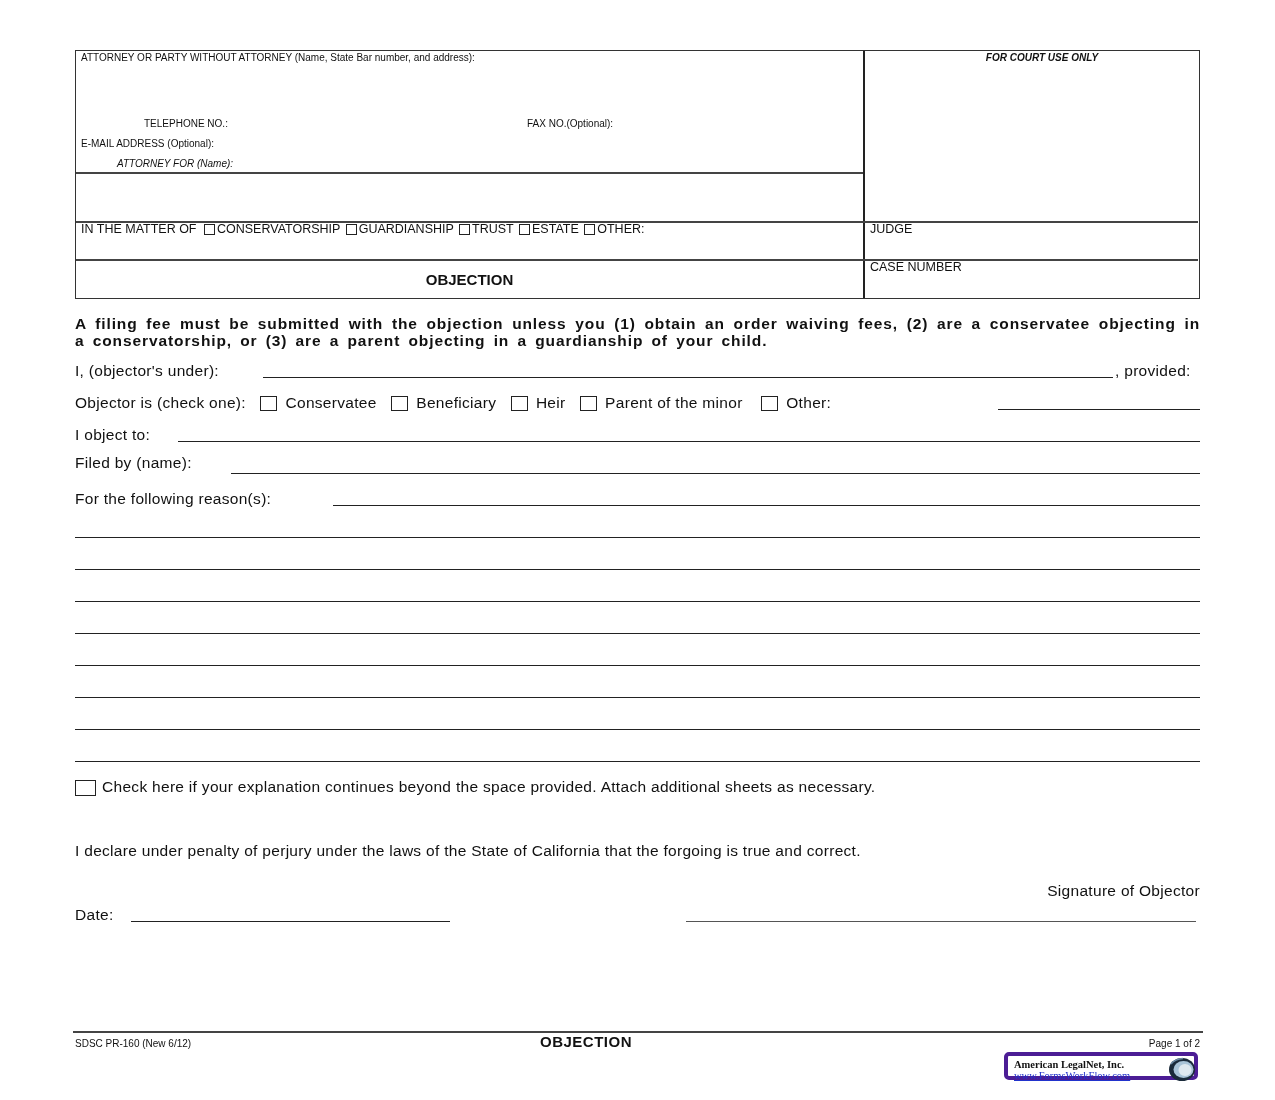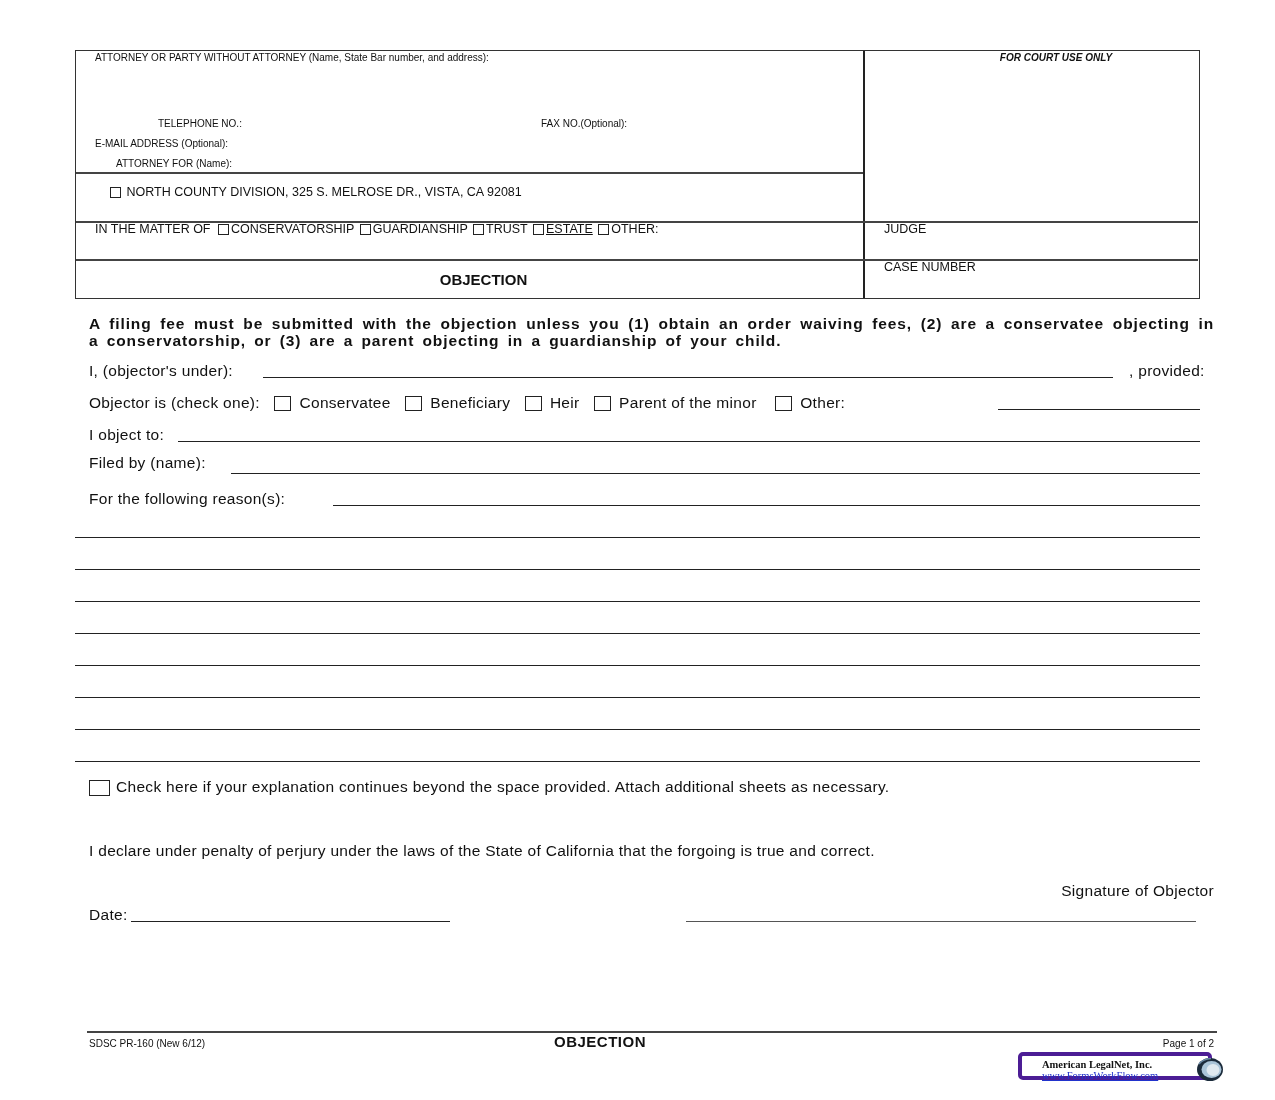--- a/index.html
+++ b/index.html
@@ -1,18 +1,18 @@
 <!DOCTYPE html>
 <html><head>
 <meta charset="utf-8">
 <style>
   html, body { margin: 0; padding: 0; background: #ffffff; }
   body { width: 1275px; height: 1100px; position: relative; overflow: hidden;
          font-family: "Liberation Sans", sans-serif; color: #111; }
-  .abs { position: absolute; margin-left: 14px; }
+  .abs { position: absolute; }
 
   
   .hdr { position: absolute; left: 75px; top: 50px; width: 1125px; height: 249px;
          border: 1.5px solid #333; box-sizing: border-box; }
   .vdiv { position: absolute; left: 787px; top: 0; width: 1.5px; height: 100%; background: #222; }
   .hline { position: absolute; height: 1.5px; background: #444; }
 
   .small { font-size: 10px; }
   .cb { display: inline-block; box-sizing: border-box; border: 1.3px solid #222; background: #fff; vertical-align: middle; }
   .cb-s { width: 11px; height: 11px; margin-right: 2px; }
@@ -30,35 +30,34 @@
   <div class="hline" style="left:0;top:208px;width:1122px;"></div>
 
   <div class="abs small" style="left:5px;top:1px;">ATTORNEY OR PARTY WITHOUT ATTORNEY (Name, State Bar number, and address):</div>
   <div class="abs" style="left:5px;top:14px;width:775px;height:50px;"></div>
   <div class="abs small" style="left:68px;top:67px;">TELEPHONE NO.:</div>
   <div class="abs" style="left:178px;top:64px;width:260px;height:15px;"></div>
   <div class="abs small" style="left:451px;top:67px;">FAX NO.(Optional):</div>
   <div class="abs" style="left:565px;top:64px;width:215px;height:15px;"></div>
   <div class="abs small" style="left:5px;top:87px;">E-MAIL ADDRESS (Optional):</div>
   <div class="abs" style="left:178px;top:84px;width:600px;height:15px;"></div>
-  <div class="abs small" style="left:26px;top:107px;">ATTORNEY FOR (Name):</div>
+  <div class="abs small" style="left:41px;top:107px;font-style:italic;">ATTORNEY FOR (Name):</div>
   <div class="abs" style="left:178px;top:104px;width:600px;height:15px;"></div>
 
   <div class="abs" style="left:787px;top:1px;width:358px;text-align:center;font-size:10px;font-weight:bold;font-style:italic;">FOR COURT USE ONLY</div>
 
   <div class="abs" style="left:20px;top:135px;font-size:12.5px;line-height:12px;">
-    <div><span class="cb cb-s"></span> <span>NORTH COUNTY DIVISION, 325 S. MELROSE DR., VISTA, CA 92081</span></div>
   </div>
 
   <div class="abs" style="left:5px;top:171px;font-size:12.5px;">
     <span>IN THE MATTER OF</span>
     <span style="margin-left:4px;"><span class="cb cb-s"></span><span>CONSERVATORSHIP</span></span>
     <span style="margin-left:2px;"><span class="cb cb-s"></span><span>GUARDIANSHIP</span></span>
     <span style="margin-left:2px;"><span class="cb cb-s"></span><span>TRUST</span></span>
-    <span style="margin-left:2px;text-decoration:underline;"><span class="cb cb-s"></span><span>ESTATE</span></span>
+    <span style="margin-left:2px;"><span class="cb cb-s"></span><span>ESTATE</span></span>
     <span style="margin-left:2px;"><span class="cb cb-s"></span><span>OTHER:</span></span>
   </div>
 
   <div class="abs" style="left:794px;top:171px;font-size:12.5px;">JUDGE</div>
   <div class="abs" style="left:794px;top:209px;font-size:12.5px;">CASE NUMBER</div>
   <div class="abs" style="left:790px;top:224px;width:330px;height:20px;"></div>
 
   <div class="abs" style="left:0;top:220px;width:787px;text-align:center;font-size:15px;font-weight:bold;">OBJECTION</div>
 </div>
 

